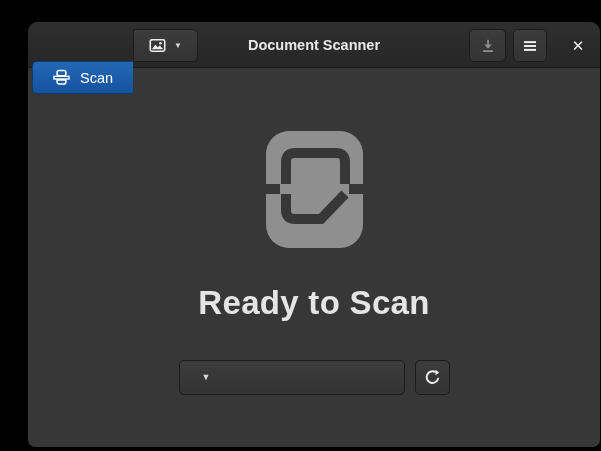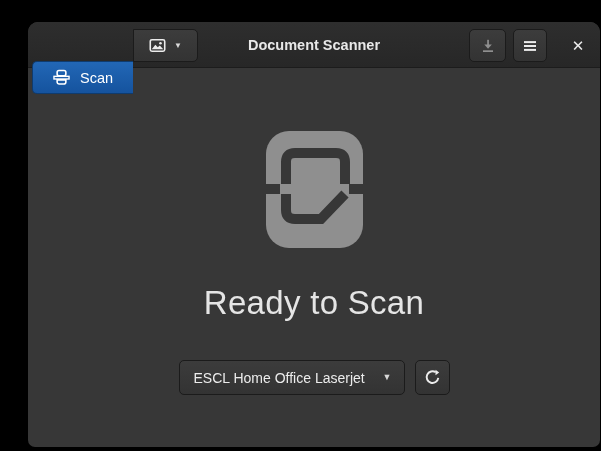--- a/index.html
+++ b/index.html
@@ -74,21 +74,21 @@
   .arrow-glyph { font-size: 8px; color: #d8d8d8; line-height: 1; }
   
   .big-icon {
     position: absolute; left: 0; right: 0; top: 109px;
     display: flex; justify-content: center;
   }
   .status-heading {
     position: absolute; left: 0; right: 0; top: 262px;
     text-align: center;
     color: #e5e5e5;
-    font-size: 33px; font-weight: 400;
+    font-size: 33px; font-weight: 700;
     letter-spacing: 0.3px;
   }
   .device-row {
     position: absolute; left: 0; right: 0; top: 338px;
     display: flex; justify-content: center; align-items: center; gap: 10px;
   }
   .combo {
     width: 226px; height: 35px;
     display: flex; align-items: center; justify-content: space-between;
     padding: 0 12px 0 14px;
@@ -174,21 +174,20 @@
 
       <rect x="-2" y="53" width="16" height="10" fill="#373737"></rect>
       <rect x="83" y="53" width="16" height="10" fill="#373737"></rect>
     </svg>
   </div>
 
   <div class="status-heading">Ready to Scan</div>
 
   <div class="device-row">
     <button class="combo">
-      <span>ESCL Home Office Laserjet</span>
       <span class="arrow-glyph">▼</span>
     </button>
     <button class="refresh-btn">
       <span>
         <svg width="17" height="17" viewBox="0 0 16 16">
           <path d="M11.1 3.1 A5.5 5.5 0 1 0 13.45 8.4" fill="none" stroke="#ececec" stroke-width="1.8"></path>
           <path d="M10.8 0.8 V5.9 L14.3 3.35 Z" fill="#ececec"></path>
         </svg>
       </span>
     </button>

